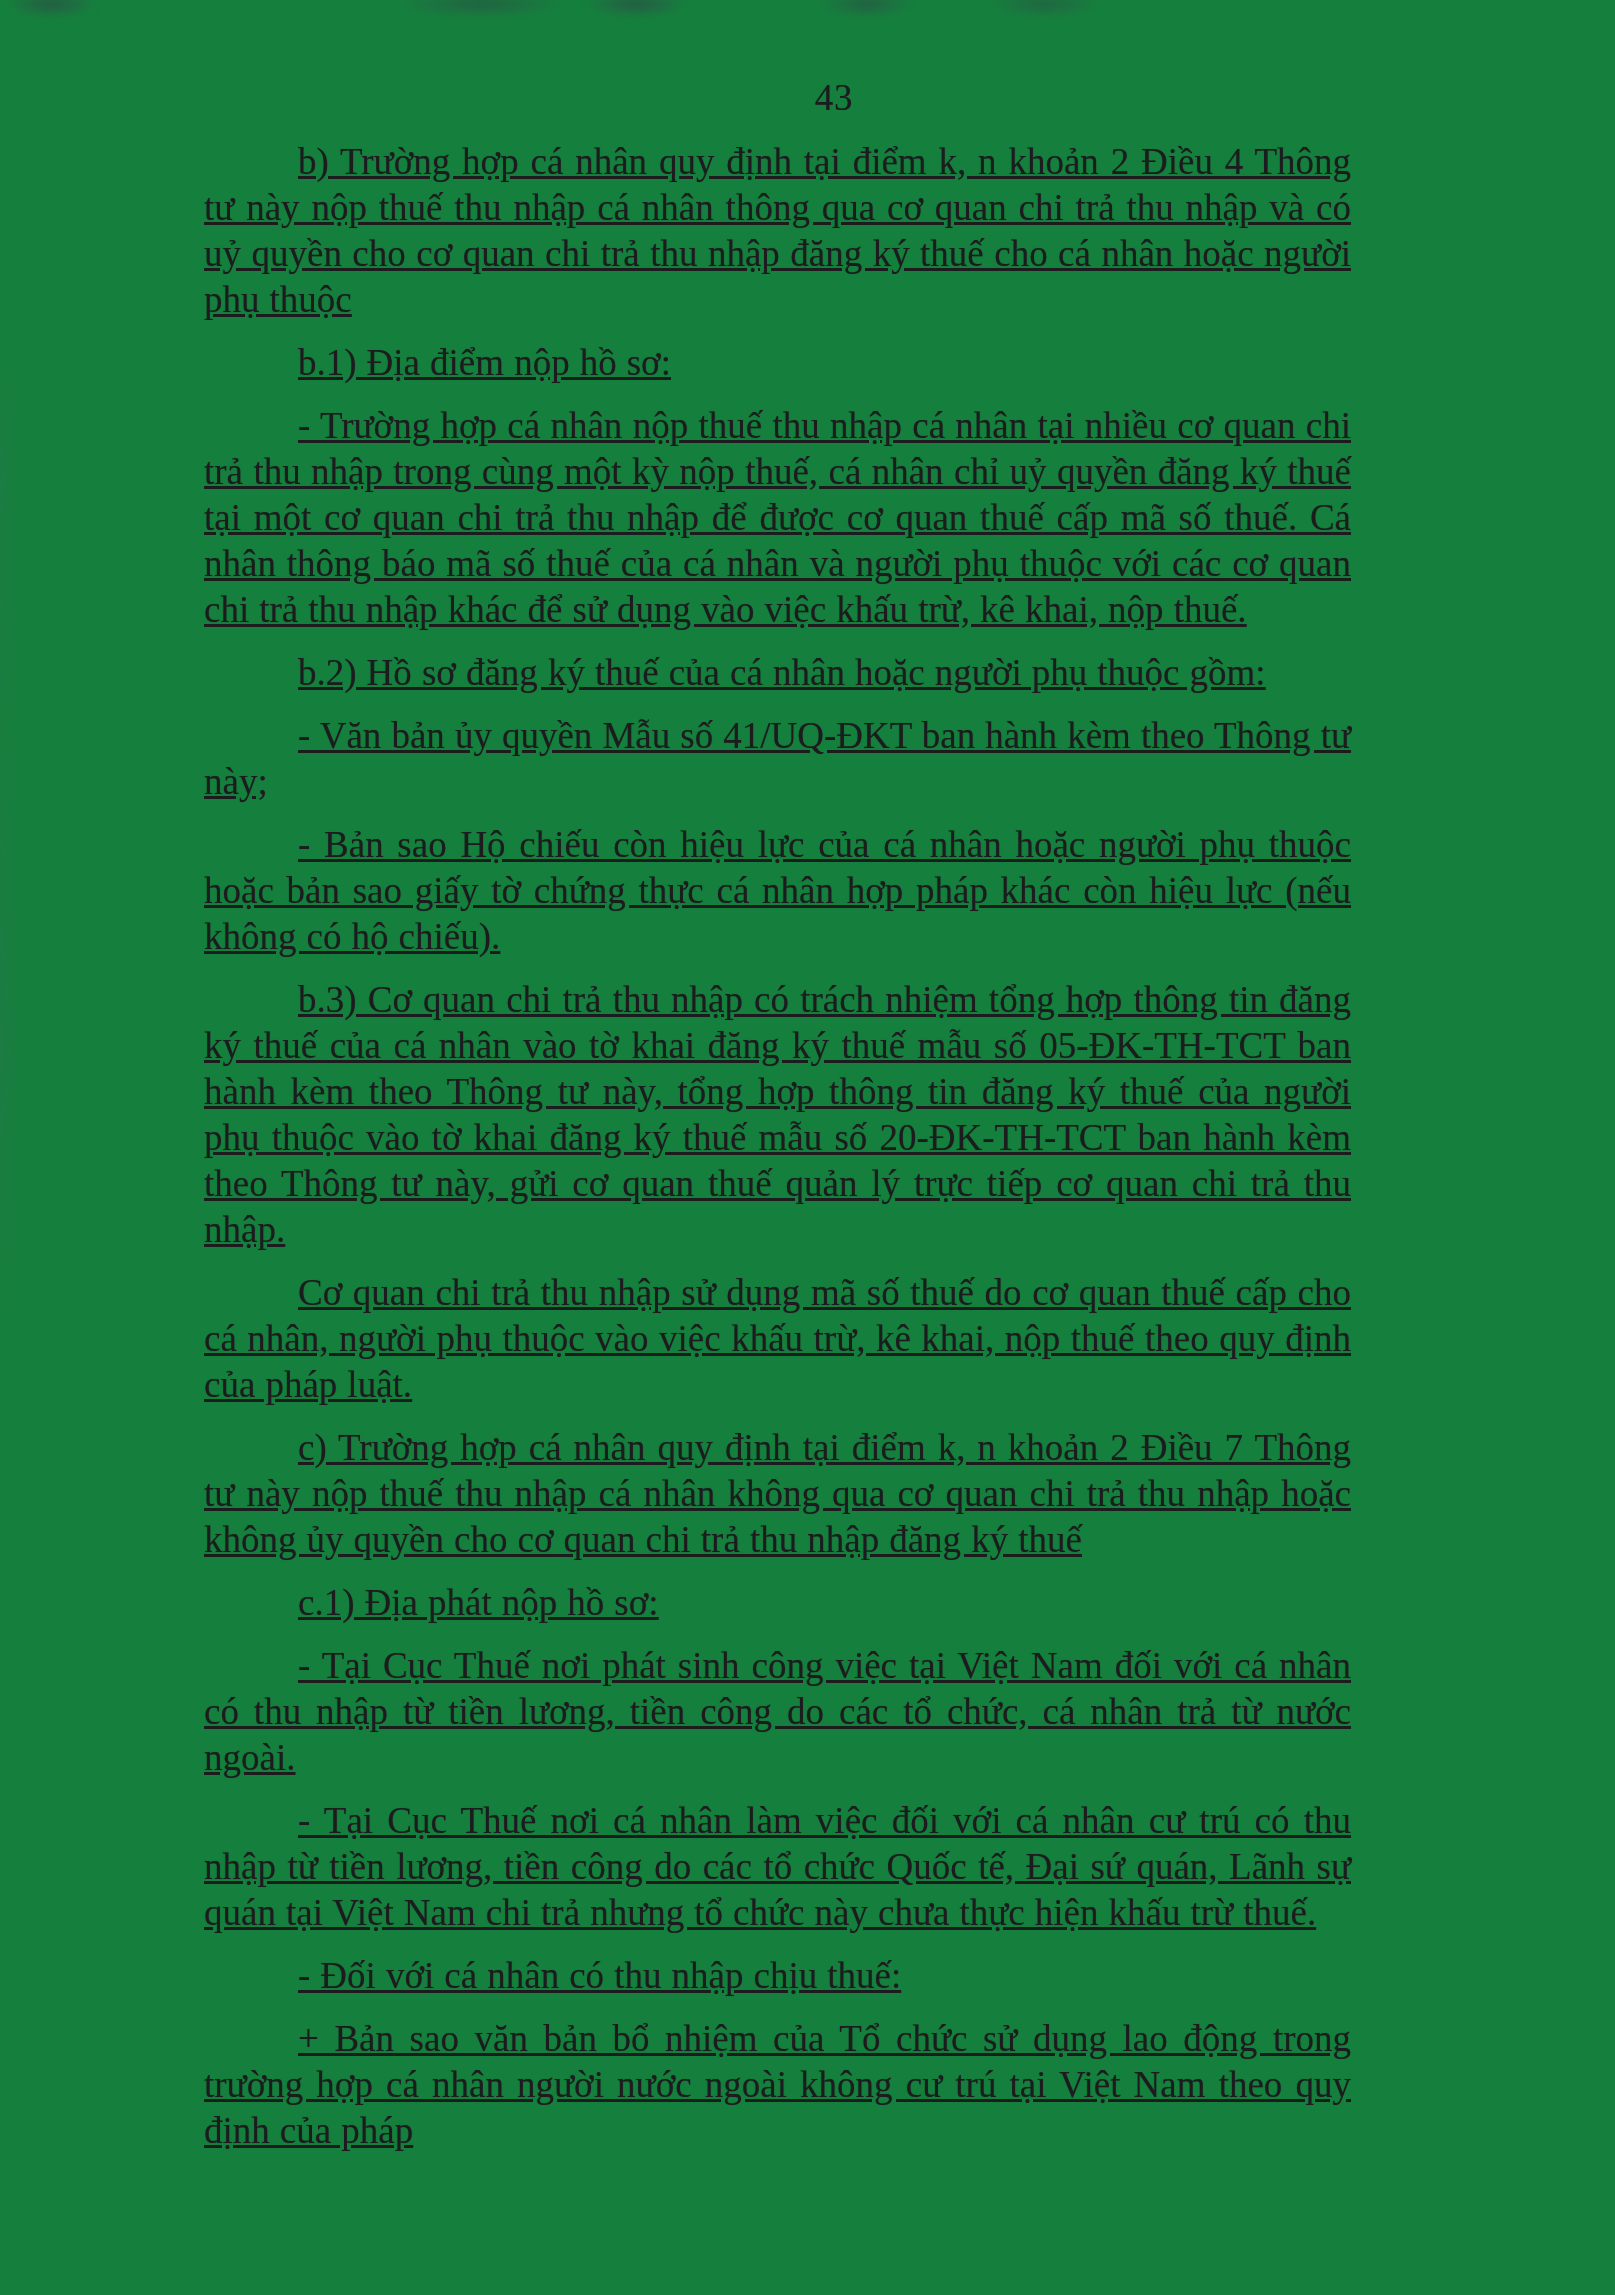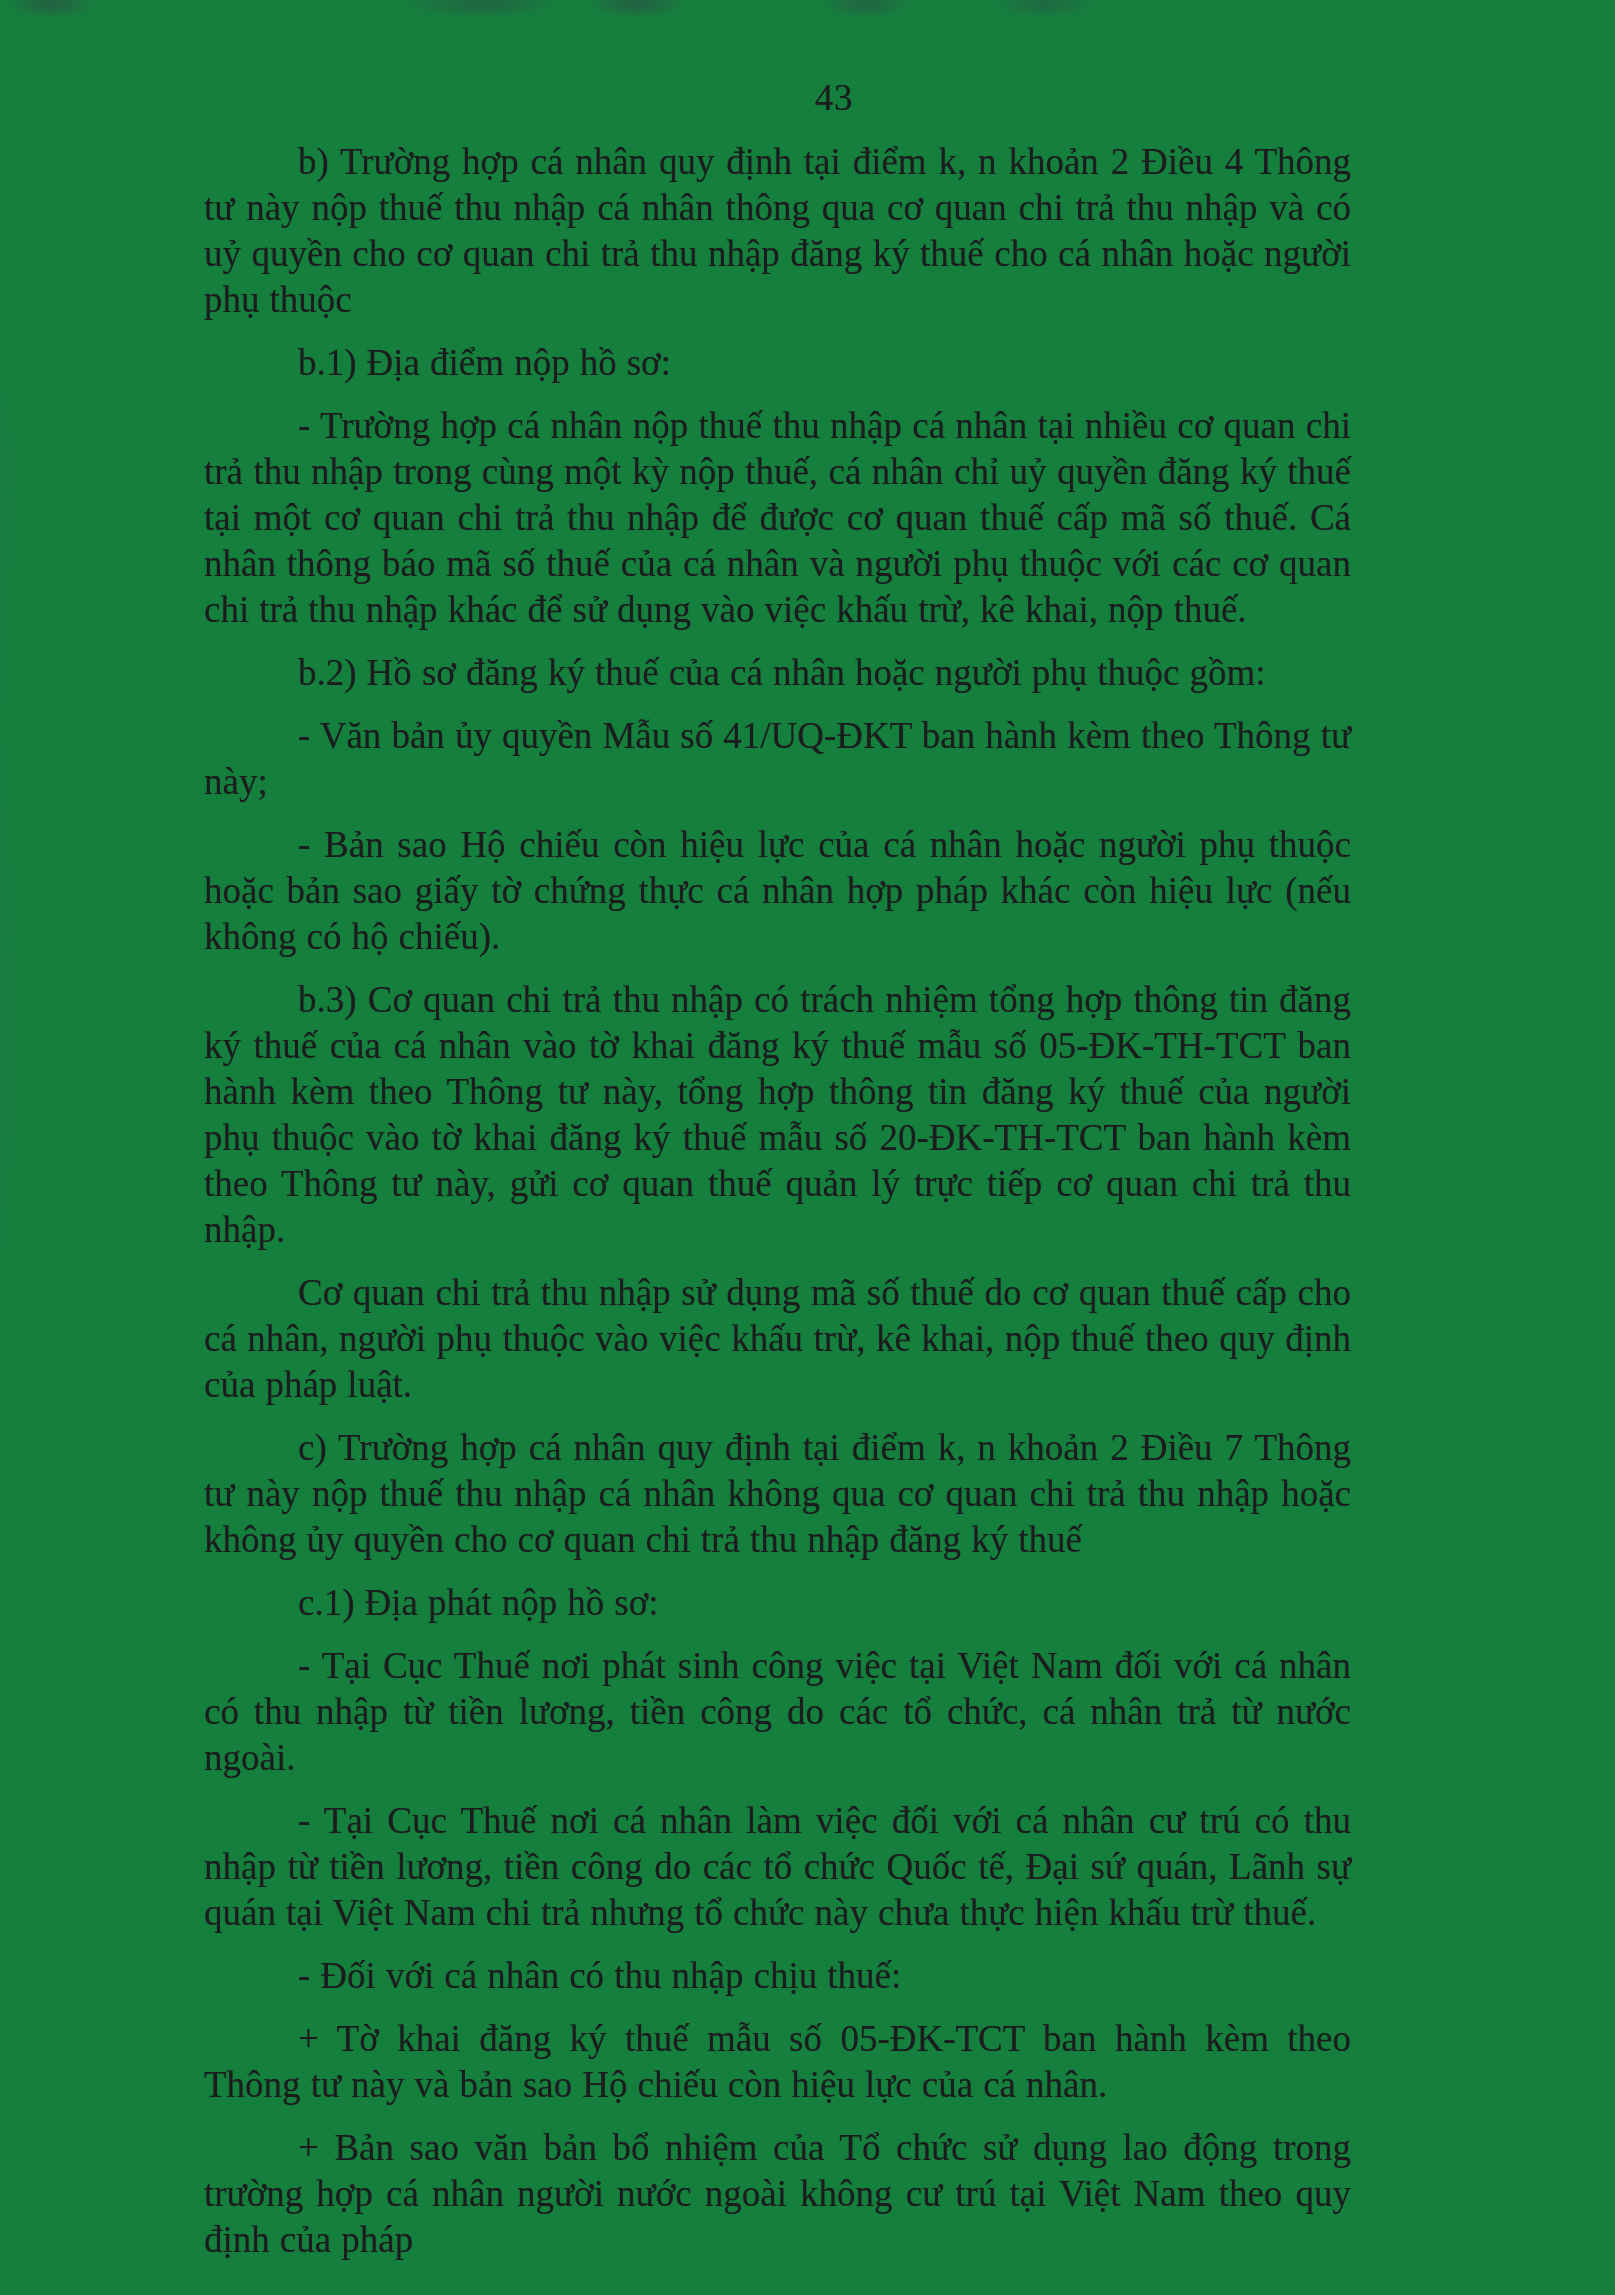--- a/index.html
+++ b/index.html
@@ -66,20 +66,21 @@
     width: 1147px;
   }
   .para {
     margin: 0 0 17px 0;
     font-size: 37px;
     line-height: 46px;
     text-align: justify;
     text-indent: 94px;
     text-shadow: 0 0 1px rgba(25,25,30,0.42);
     word-spacing: 0.8px;
+    text-decoration: underline;
   }
 </style>
 </head>
 <body>
 
 <div class="page">
 
   <div class="smudge s1"></div>
   <div class="smudge s2"></div>
   <div class="smudge s3"></div>
@@ -96,18 +97,17 @@
     <p class="para">b.2) Hồ sơ đăng ký thuế của cá nhân hoặc người phụ thuộc gồm:</p>
     <p class="para">- Văn bản ủy quyền Mẫu số 41/UQ-ĐKT ban hành kèm theo Thông tư này;</p>
     <p class="para">- Bản sao Hộ chiếu còn hiệu lực của cá nhân hoặc người phụ thuộc hoặc bản sao giấy tờ chứng thực cá nhân hợp pháp khác còn hiệu lực (nếu không có hộ chiếu).</p>
     <p class="para">b.3) Cơ quan chi trả thu nhập có trách nhiệm tổng hợp thông tin đăng ký thuế của cá nhân vào tờ khai đăng ký thuế mẫu số 05-ĐK-TH-TCT ban hành kèm theo Thông tư này, tổng hợp thông tin đăng ký thuế của người phụ thuộc vào tờ khai đăng ký thuế mẫu số 20-ĐK-TH-TCT ban hành kèm theo Thông tư này, gửi cơ quan thuế quản lý trực tiếp cơ quan chi trả thu nhập.</p>
     <p class="para">Cơ quan chi trả thu nhập sử dụng mã số thuế do cơ quan thuế cấp cho cá nhân, người phụ thuộc vào việc khấu trừ, kê khai, nộp thuế theo quy định của pháp luật.</p>
     <p class="para">c) Trường hợp cá nhân quy định tại điểm k, n khoản 2 Điều 7 Thông tư này nộp thuế thu nhập cá nhân không qua cơ quan chi trả thu nhập hoặc không ủy quyền cho cơ quan chi trả thu nhập đăng ký thuế</p>
     <p class="para">c.1) Địa phát nộp hồ sơ:</p>
     <p class="para">- Tại Cục Thuế nơi phát sinh công việc tại Việt Nam đối với cá nhân có thu nhập từ tiền lương, tiền công do các tổ chức, cá nhân trả từ nước ngoài.</p>
     <p class="para">- Tại Cục Thuế nơi cá nhân làm việc đối với cá nhân cư trú có thu nhập từ tiền lương, tiền công do các tổ chức Quốc tế, Đại sứ quán, Lãnh sự quán tại Việt Nam chi trả nhưng tổ chức này chưa thực hiện khấu trừ thuế.</p>
     <p class="para">- Đối với cá nhân có thu nhập chịu thuế:</p>
-    <p class="para">+ Tờ khai đăng ký thuế mẫu số 05-ĐK-TCT ban hành kèm theo Thông tư này và bản sao Hộ chiếu còn hiệu lực của cá nhân.</p>
     <p class="para">+ Bản sao văn bản bổ nhiệm của Tổ chức sử dụng lao động trong trường hợp cá nhân người nước ngoài không cư trú tại Việt Nam theo quy định của pháp</p>
   </div>
 
 </div>
 
 
 </body></html>

